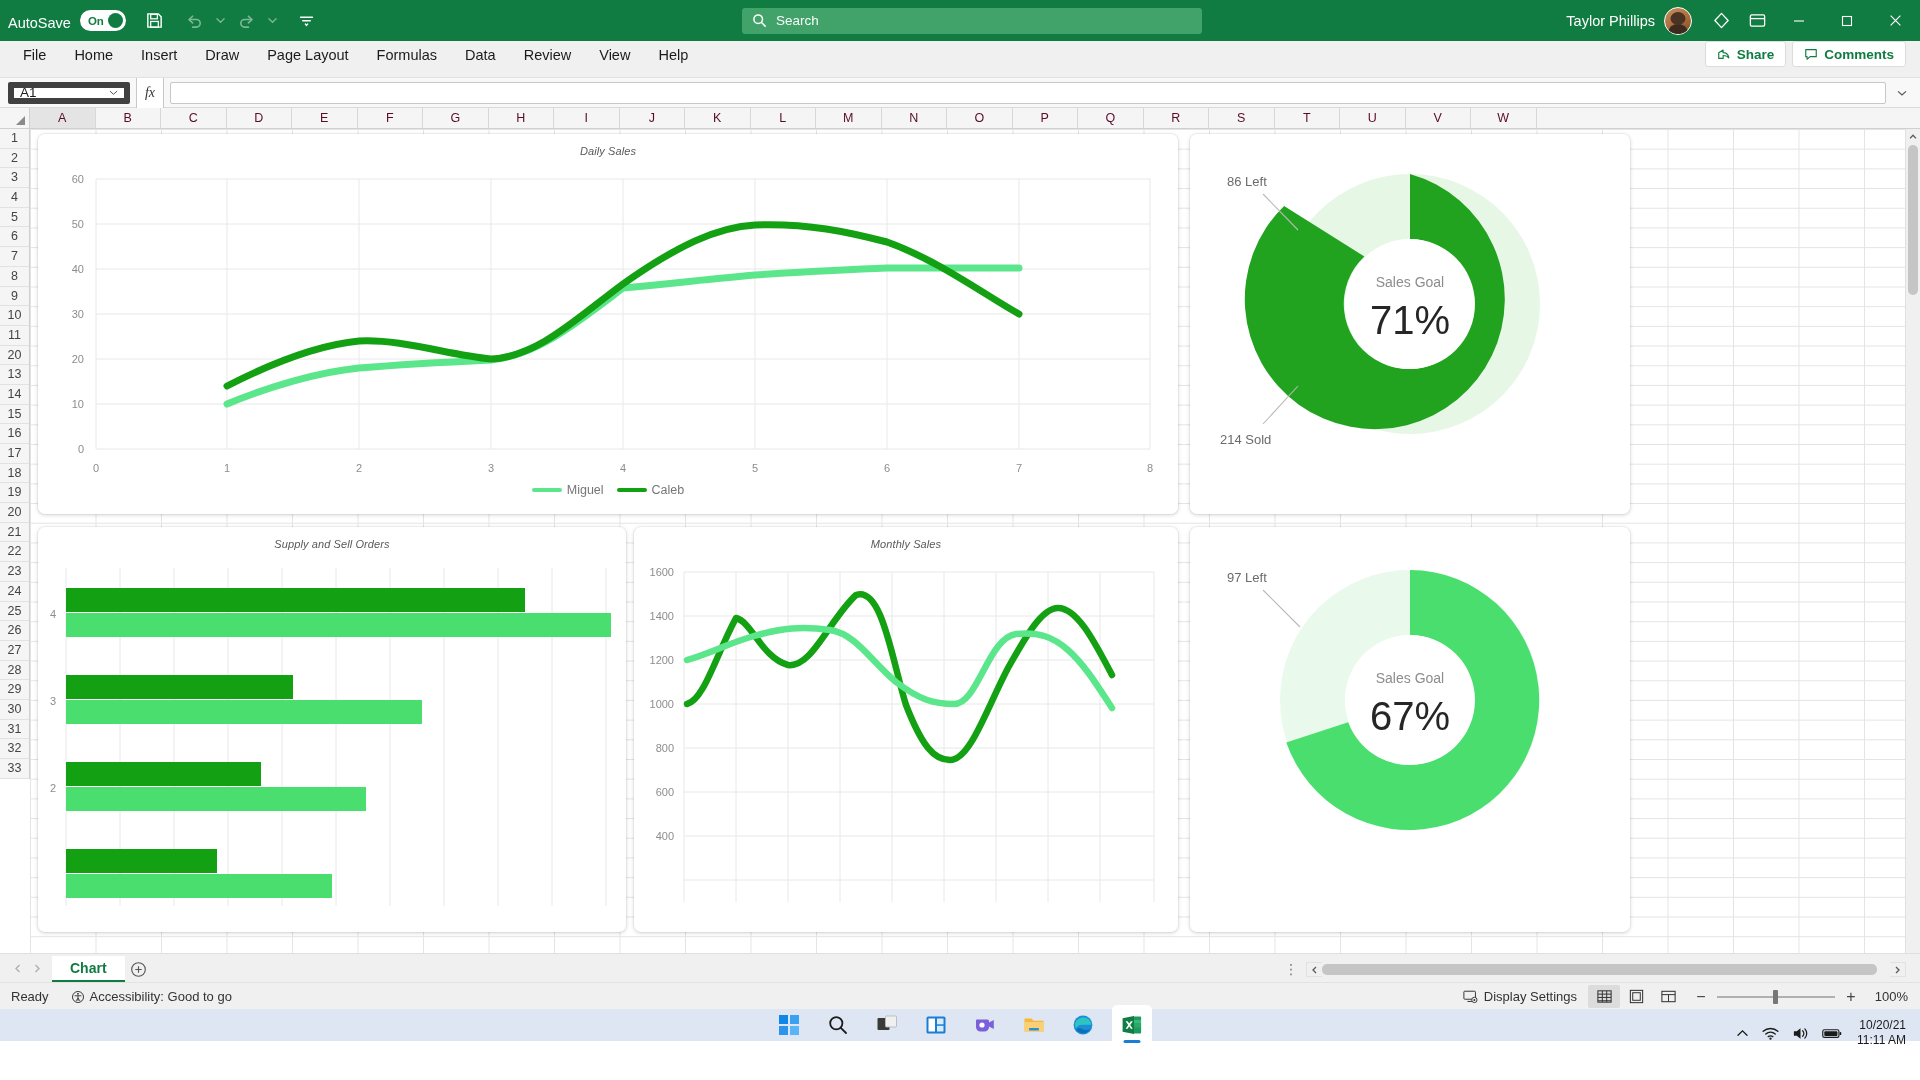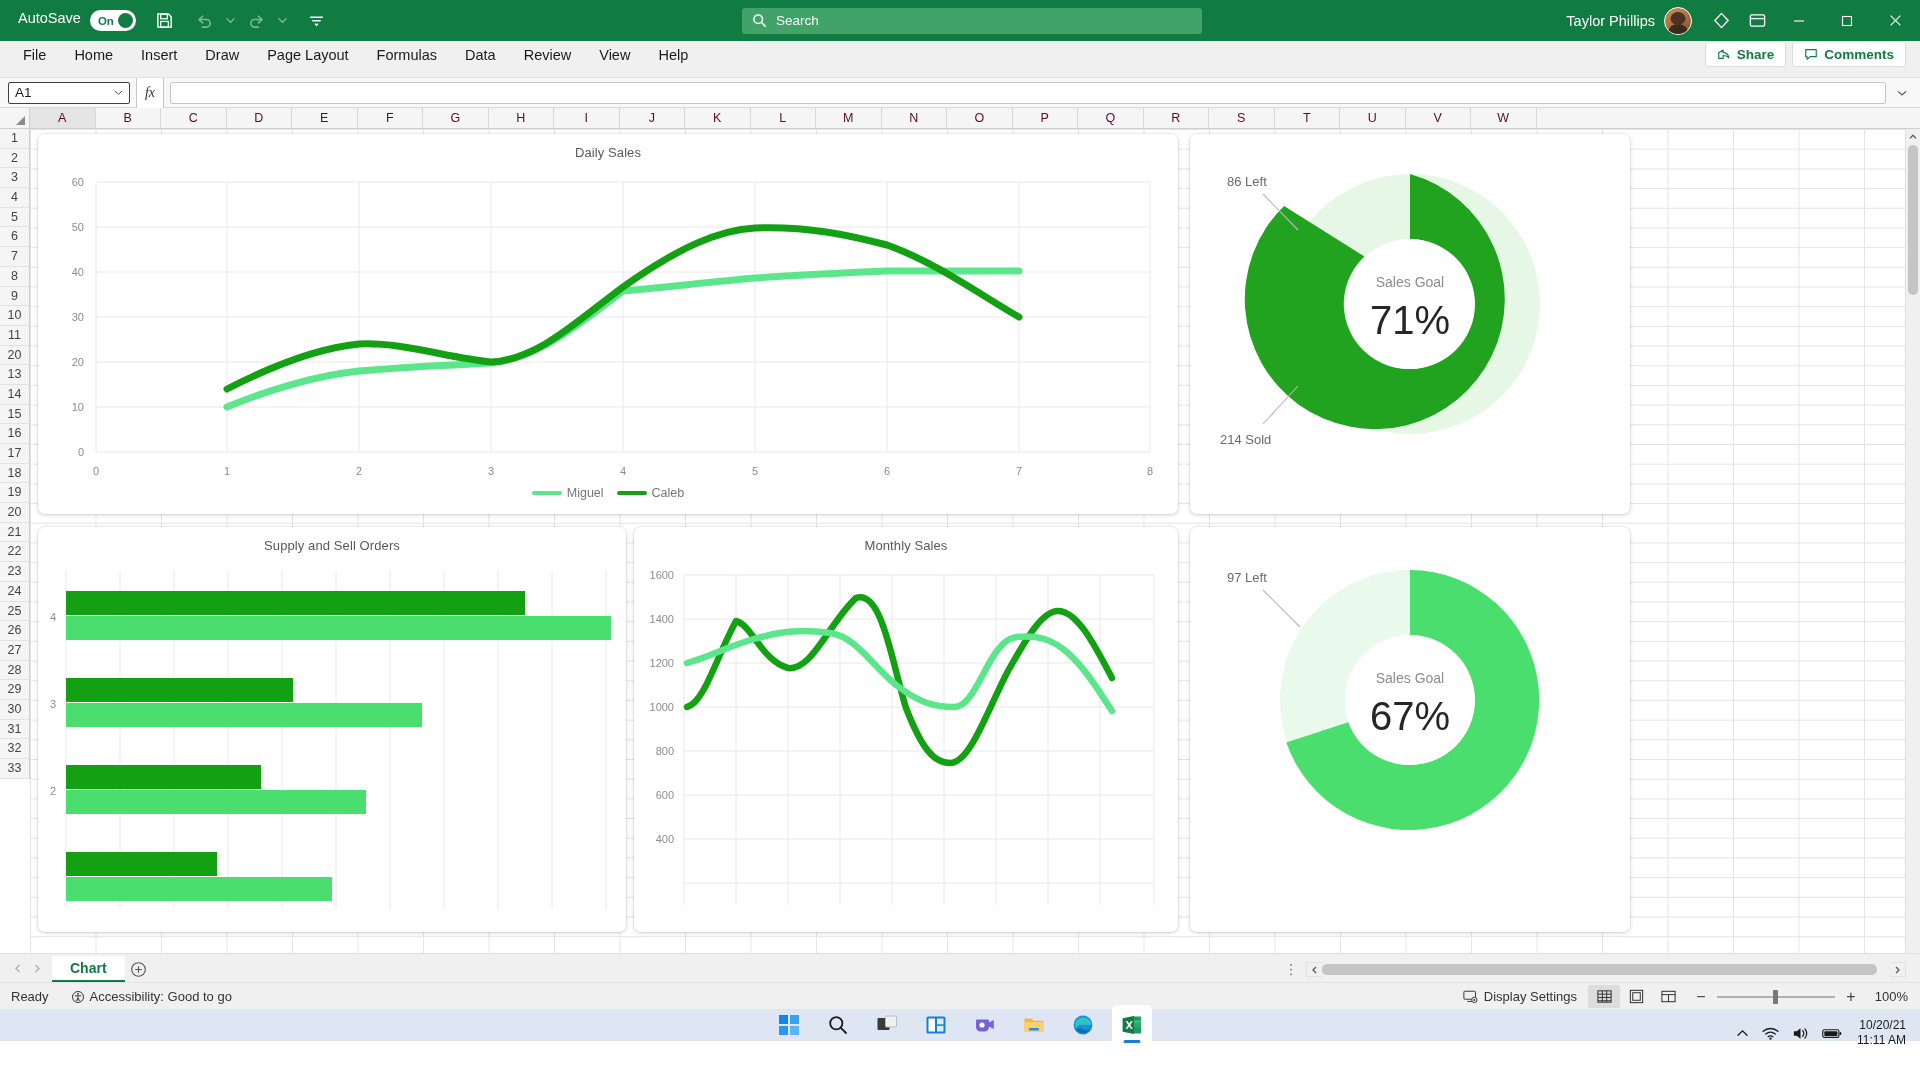--- a/index.html
+++ b/index.html
@@ -13,21 +13,21 @@
   
   .titlebar {
     height: 41px;
     background: #107c41;
     display: flex;
     align-items: center;
     color: #ffffff;
     font-size: 14.5px;
     position: relative;
   }
-  .autosave-group { display: flex; align-items: flex-start; gap: 9px; margin-left: 18px; }
+  .autosave-group { display: flex; align-items: flex-end; gap: 9px; margin-left: 8px; }
   .autosave-label { font-size: 14.5px; color: #ffffff; }
   .toggle {
     width: 46px; height: 21px; border-radius: 11px;
     background: #ffffff; position: relative; display: flex;
     align-items: center; cursor: pointer;
   }
   .toggle .tg-text {
     position: absolute; left: 8px; font-size: 11.5px;
     color: #107c41; font-weight: 600;
   }
@@ -105,21 +105,21 @@
   }
 
   
   .formula-bar {
     height: 30px; background: #f8f8f8; display: flex;
     align-items: center; padding: 0 8px; gap: 6px;
     border-bottom: 1px solid #d9d9d9;
   }
   .namebox {
     width: 122px; height: 22px; background: #fff;
-    border: 1px solid #404040; border-radius: 2px;
+    border: 6px solid #404040; border-radius: 2px;
     display: flex; align-items: center; padding: 0 6px;
     font-size: 13.5px; color: #1b1b1b; cursor: pointer;
     justify-content: space-between;
     gap: 12px;
   }
   .fx-btn {
     width: 28px; height: 38px; background: #fff; border: 1px solid #c7c7c7;
     border-radius: 2px; display: flex; align-items: center;
     justify-content: center; font-style: italic; font-family: "Liberation Serif", serif;
     font-size: 14px; color: #333; cursor: pointer;
@@ -175,22 +175,22 @@
     background-size: 65.5px 19.7px;
   }
 
   
   .dash { position: absolute; inset: 0; }
   .card {
     position: absolute; background: #ffffff; border-radius: 7px;
     box-shadow: 0 1px 4px rgba(0,0,0,0.17), 0 0 0 1px rgba(0,0,0,0.035);
   }
   .card-title {
-    text-align: center; font-size: 13px; color: #595959;
-    font-weight: 400; padding-top: 11px; letter-spacing: .1px;
+    text-align: center; font-size: 11px; color: #595959;
+    font-weight: 400; padding-top: 11px; letter-spacing: .1px; font-style: italic;
   }
   .chart-svg { display: block; width: 100%; }
 
   .axis-lab { font-size: 11px; fill: #8d8d8d; font-family: "Liberation Sans", sans-serif; }
   .grid-line { stroke: #e8e8e8; stroke-width: 1; }
 
   .legend-row {
     display: flex; justify-content: center; align-items: flex-start;
     gap: 13px; margin-top: -4px;
   }

